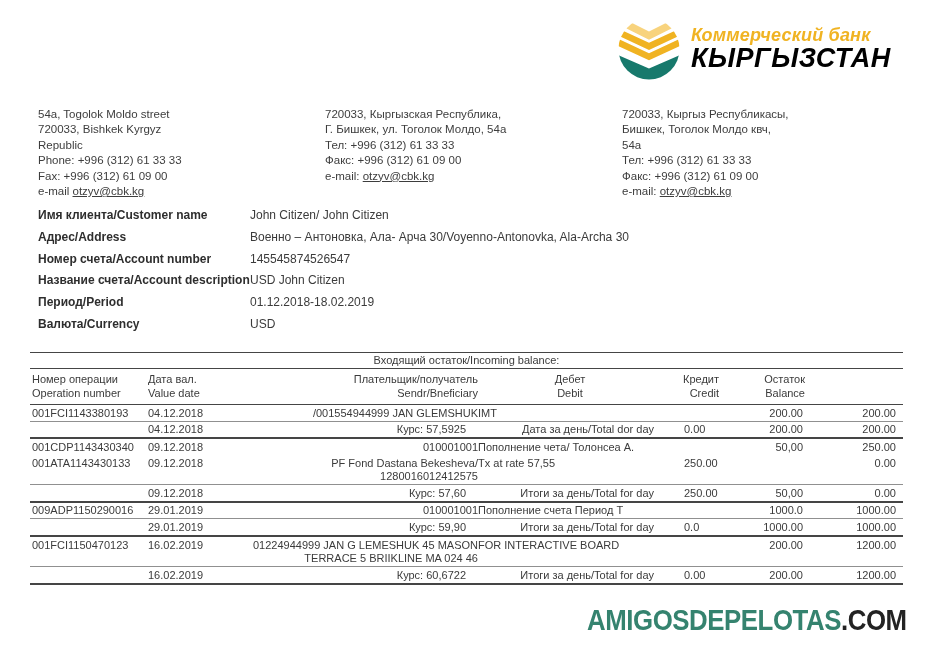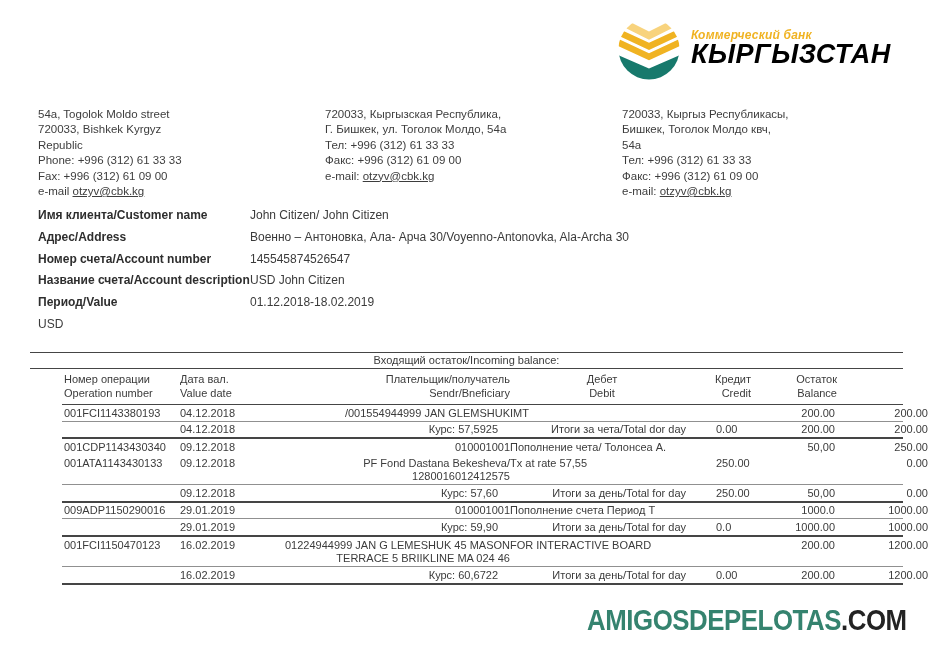--- a/index.html
+++ b/index.html
@@ -7,21 +7,21 @@
   .page {
     position:relative; width:933px; height:658px; background:#ffffff;
     font-family:"Liberation Sans", sans-serif; color:#3b3b3b; overflow:hidden;
     margin:0 auto;
   }
 
   
   .logo { position:absolute; left:616px; top:16px; display:flex; align-items:center; }
   .logo-mark { width:66px; height:66px; flex:0 0 auto; }
   .logo-text { margin-left:9px; font-style:italic; white-space:nowrap; }
-  .logo-line1 { font-size:12px; font-weight:bold; letter-spacing:0.2px; }
+  .logo-line1 { font-size:18px; font-weight:bold; letter-spacing:0.2px; }
   .logo-line2 { font-size:27px; font-weight:bold; letter-spacing:0.5px; margin-top:-3px; }
 
   
   .addresses {
     position:absolute; left:38px; top:107px; width:870px;
     display:grid; grid-template-columns:287px 297px 260px;
     font-size:11.5px; line-height:15.4px; color:#3d3d3d;
   }
   .addr-line { white-space:nowrap; }
   .email-link { text-decoration:underline; color:#3d3d3d; }
@@ -34,21 +34,20 @@
 
   
   .stmt {
     position:absolute; left:30px; top:352px; width:873px;
     font-size:11px; color:#3b3b3b; border-top:1px solid #454545;
   }
   .caption { text-align:center; padding:1px 0 2px; border-bottom:1px solid #454545; }
   .hdr-row, .t-row {
     display:grid;
     grid-template-columns:118px 78px 252px 184px 66px 84px 91px;
-    margin-left:32px;
   }
   .hdr-row { border-bottom:1px solid #454545; padding:3px 0 4px; line-height:14px; }
   .t-row { line-height:13.2px; padding:1.5px 0 1px; }
   .sep-thin  { border-bottom:1px solid #909090; }
   .sep-thick { border-bottom:2px solid #454545; }
   .sep-none  { border-bottom:none; }
   .c-op    { padding-left:2px; }
   .c-payer { white-space:pre-line;text-align:right; }
   .c-debit { padding-left:22px; }
   .c-credit{ text-align:right; padding-right:9px; }
@@ -127,24 +126,25 @@
       </div>
       <div class="cust-row">
         <div class="cust-label">Номер счета/Account number</div>
         <div class="cust-value">145545874526547</div>
       </div>
       <div class="cust-row">
         <div class="cust-label">Название счета/Account description</div>
         <div class="cust-value">USD John Citizen</div>
       </div>
       <div class="cust-row">
-        <div class="cust-label">Период/Value</div>
+        <div class="cust-label">Период/Period</div>
         <div class="cust-value">01.12.2018-18.02.2019</div>
       </div>
       <div class="cust-row">
+        <div class="cust-label">Валюта/Currency</div>
         <div class="cust-value">USD</div>
       </div>
     </div>
 
   <div class="stmt" id="stmt">
       <div class="caption">Входящий остаток/Incoming balance:</div>
       <div class="hdr-row">
         <div class="c-op">
           <div>Номер операции</div>
           <div>Operation number</div>
@@ -173,21 +173,21 @@
         <div class="c-payer">/001554944999 JAN GLEMSHUK</div>
         <div class="c-desc">IMT</div>
         <div class="c-debit"></div>
         <div class="c-credit">200.00</div>
         <div class="c-bal">200.00</div>
       </div>
       <div class="t-row sep-thick">
         <div class="c-op"></div>
         <div class="c-date">04.12.2018</div>
         <div class="c-kurs">Курс: 57,5925</div>
-        <div class="c-total">Итоги за чета/Total dor day</div>
+        <div class="c-total">Дата за день/Total dor day</div>
         <div class="c-debit">0.00</div>
         <div class="c-credit">200.00</div>
         <div class="c-bal">200.00</div>
       </div>
       <div class="t-row sep-none">
         <div class="c-op">001CDP1143430340</div>
         <div class="c-date">09.12.2018</div>
         <div class="c-payer">010001001</div>
         <div class="c-desc">Пополнение чета/ Толонсеа А.</div>
         <div class="c-debit"></div>

